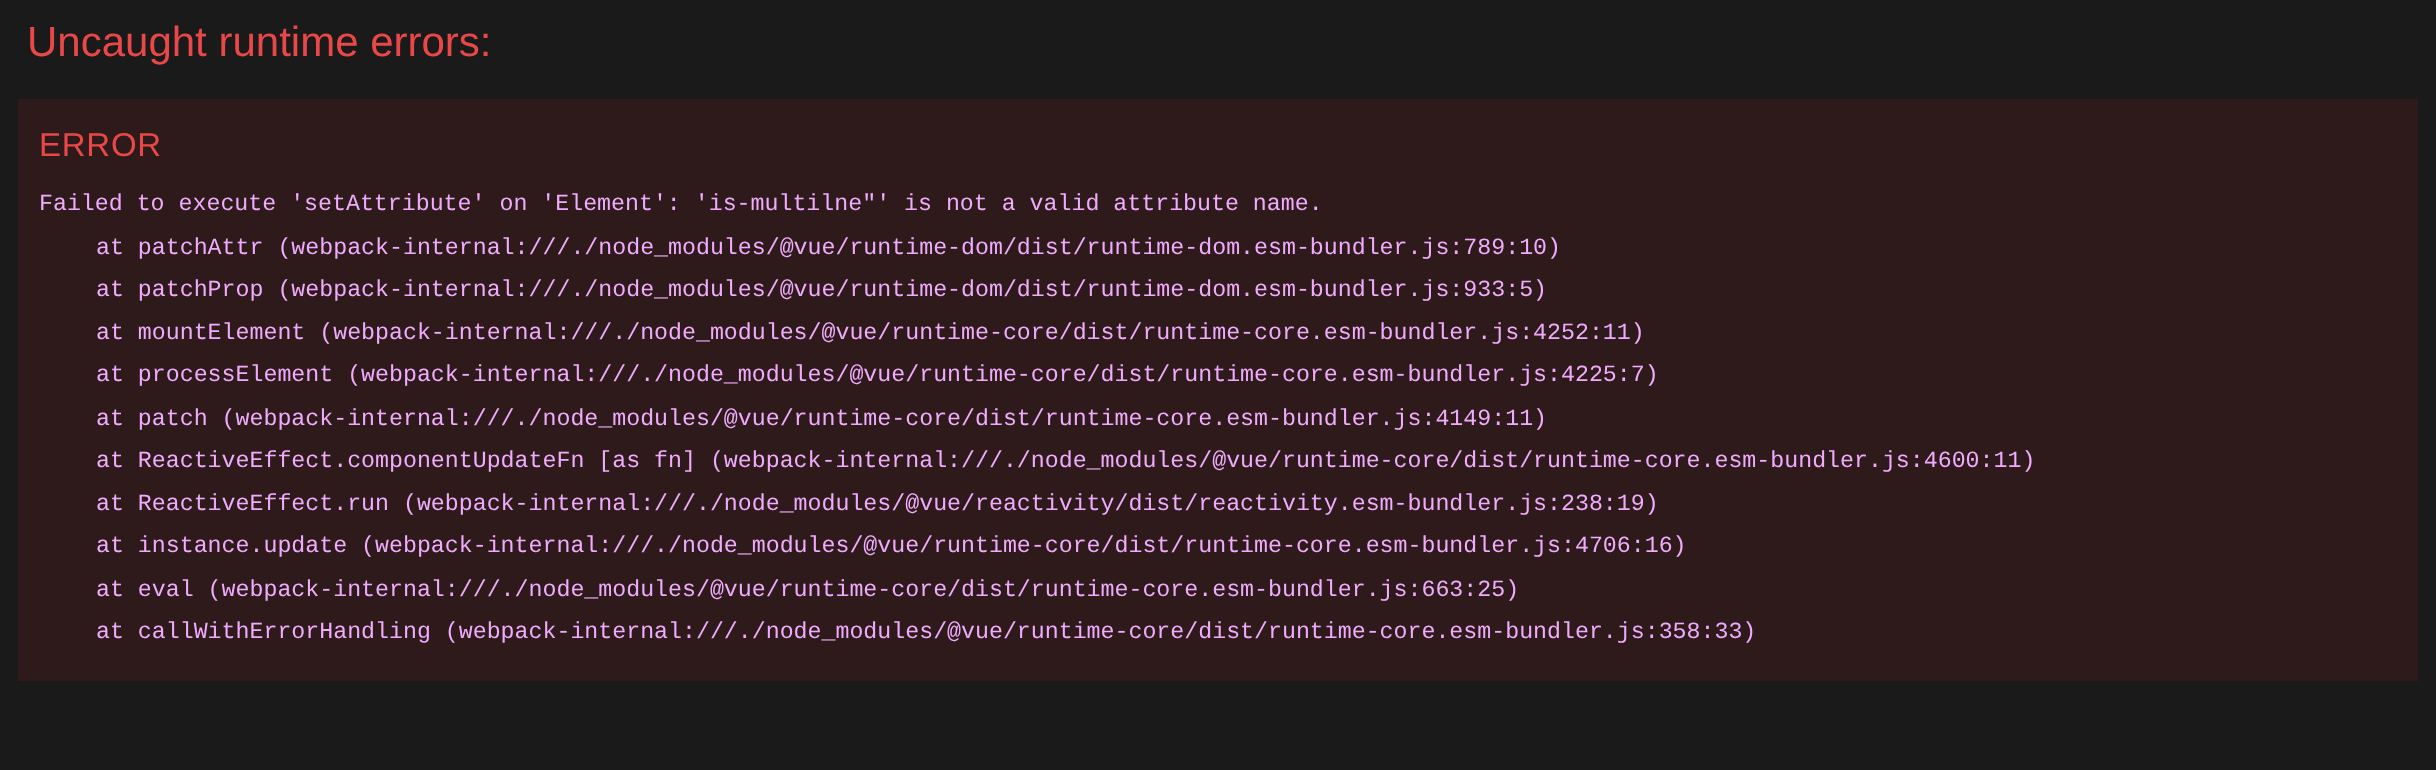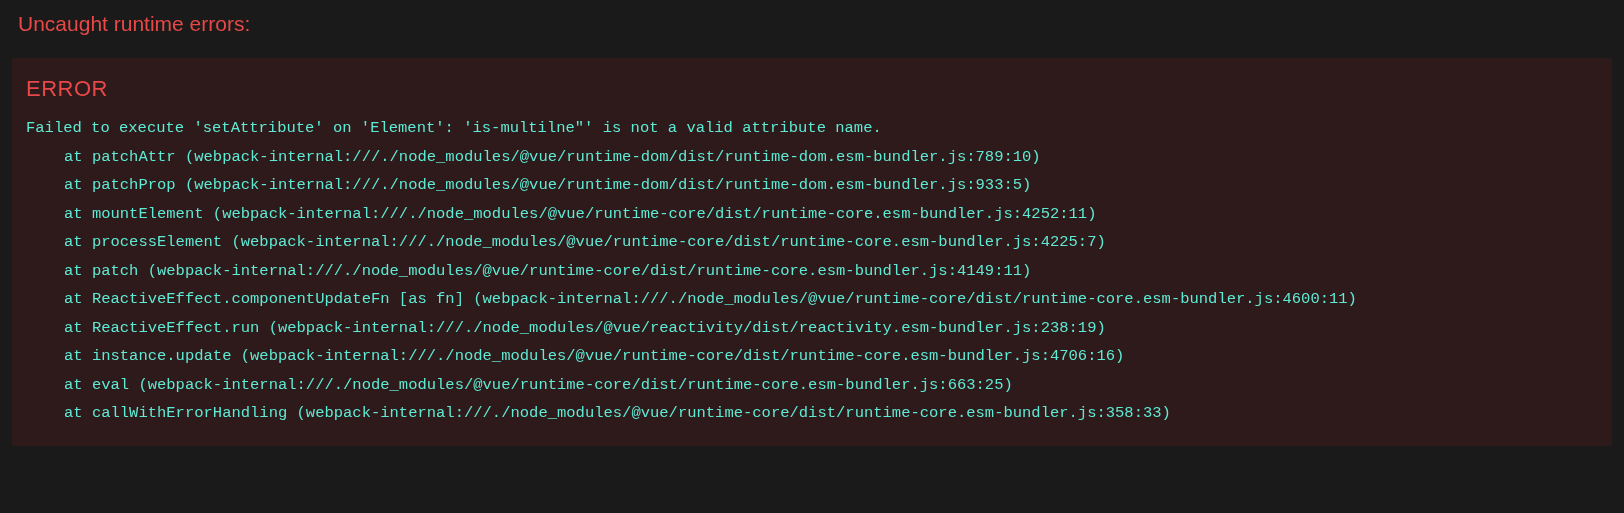--- a/index.html
+++ b/index.html
@@ -12,37 +12,37 @@
       font-family: Arial, sans-serif;
       width: 1624px;
       height: 513px;
       overflow: hidden;
     }
     .header {
       padding: 12px 18px 22px 18px;
     }
     .header-title {
       color: #E84848;
-      font-size: 21px;
+      font-size: 28px;
       font-weight: normal;
     }
     .error-container {
       background-color: #2e1a1a;
       margin: 0 12px;
       padding: 18px 14px;
     }
     .error-label {
       color: #E84848;
       font-size: 22px;
       font-weight: normal;
       margin-bottom: 12px;
       letter-spacing: 0.5px;
     }
     .error-message {
-      color: #5eead4;
+      color: #f0abfc;
       font-family: Consolas, 'Courier New', monospace;
       font-size: 15.5px;
       line-height: 1.84;
       white-space: pre;
     }
     .stack-line {
       padding-left: 38px;
     }
   </style>
 </head>

